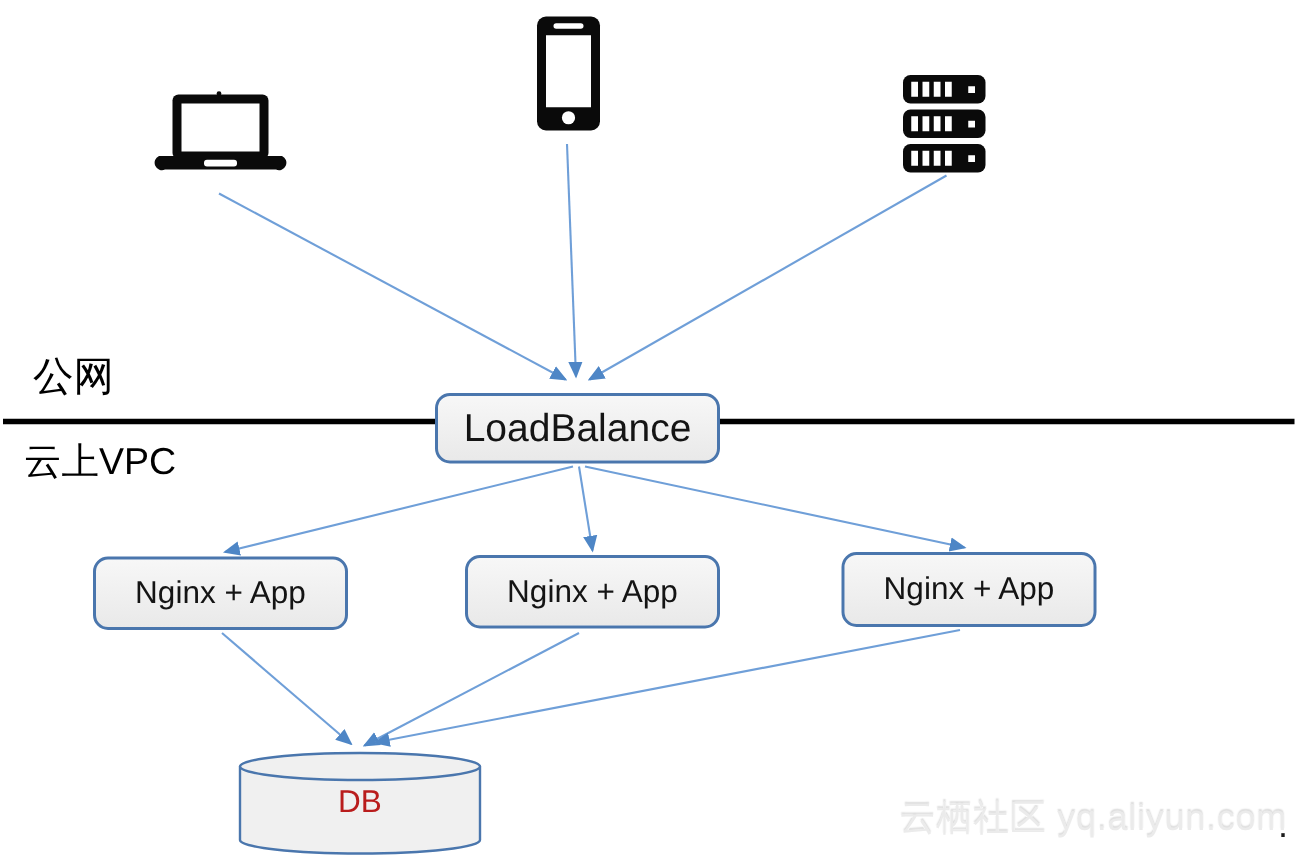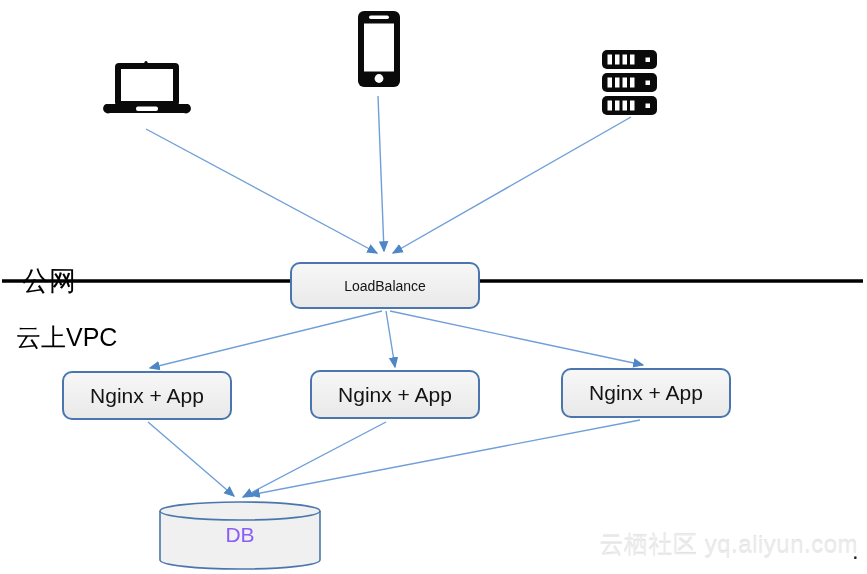--- a/index.html
+++ b/index.html
@@ -8,37 +8,37 @@
     font-family:"Liberation Sans","DejaVu Sans",sans-serif;
   }
   svg.layer{position:absolute;left:0;top:0;}
   .conn{stroke:var(--connector);stroke-width:1.4;fill:none;}
   .arrowhead{fill:var(--arrowhead);}
   .divider-line{stroke:var(--divider);stroke-width:3.6;}
   .cyl{fill:var(--node-fill);stroke:var(--node-border);stroke-width:1.6;}
   .dev{fill:#0a0a0a;}
   .dev-w{fill:#ffffff;}
   .zone-label{
-    position:absolute;color:#000;white-space:nowrap;margin-top:30px;
+    position:absolute;color:#000;white-space:nowrap;
   }
   .zone-label.public{left:22px;top:233px;font-size:27px;}
   .zone-label.vpc{left:16px;top:291px;font-size:25px;}
   .node{
     position:absolute;display:flex;align-items:center;justify-content:center;
     background:linear-gradient(#f7f7f7,#e9e9e9);
     border:2px solid var(--node-border);border-radius:10px;
     color:#141414;box-sizing:border-box;white-space:nowrap;
   }
-  .node.lb{left:290px;top:262px;width:190px;height:47px;font-size:14px;}
+  .node.lb{left:290px;top:262px;width:190px;height:47px;font-size:26px;}
   .node.app1{left:62px;top:371px;width:170px;height:49px;font-size:21px;}
   .node.app2{left:310px;top:370px;width:170px;height:49px;font-size:21px;}
   .node.app3{left:561px;top:368px;width:170px;height:50px;font-size:21px;}
   .db-label{
     position:absolute;left:160px;top:523px;width:160px;text-align:center;
-    font-size:21px;color:#8b5cf6;
+    font-size:21px;color:#b91c1c;
   }
   .watermark{
     position:absolute;right:9px;top:529px;font-size:24px;letter-spacing:.5px;
     color:var(--watermark);white-space:nowrap;
     text-shadow:0 1px 0 #ffffff,0 -1px 1px #dcdcdc;
   }
   .corner-dot{
     position:absolute;left:852px;top:537px;font-size:24px;color:#1c1c1c;
   }
 </style>

